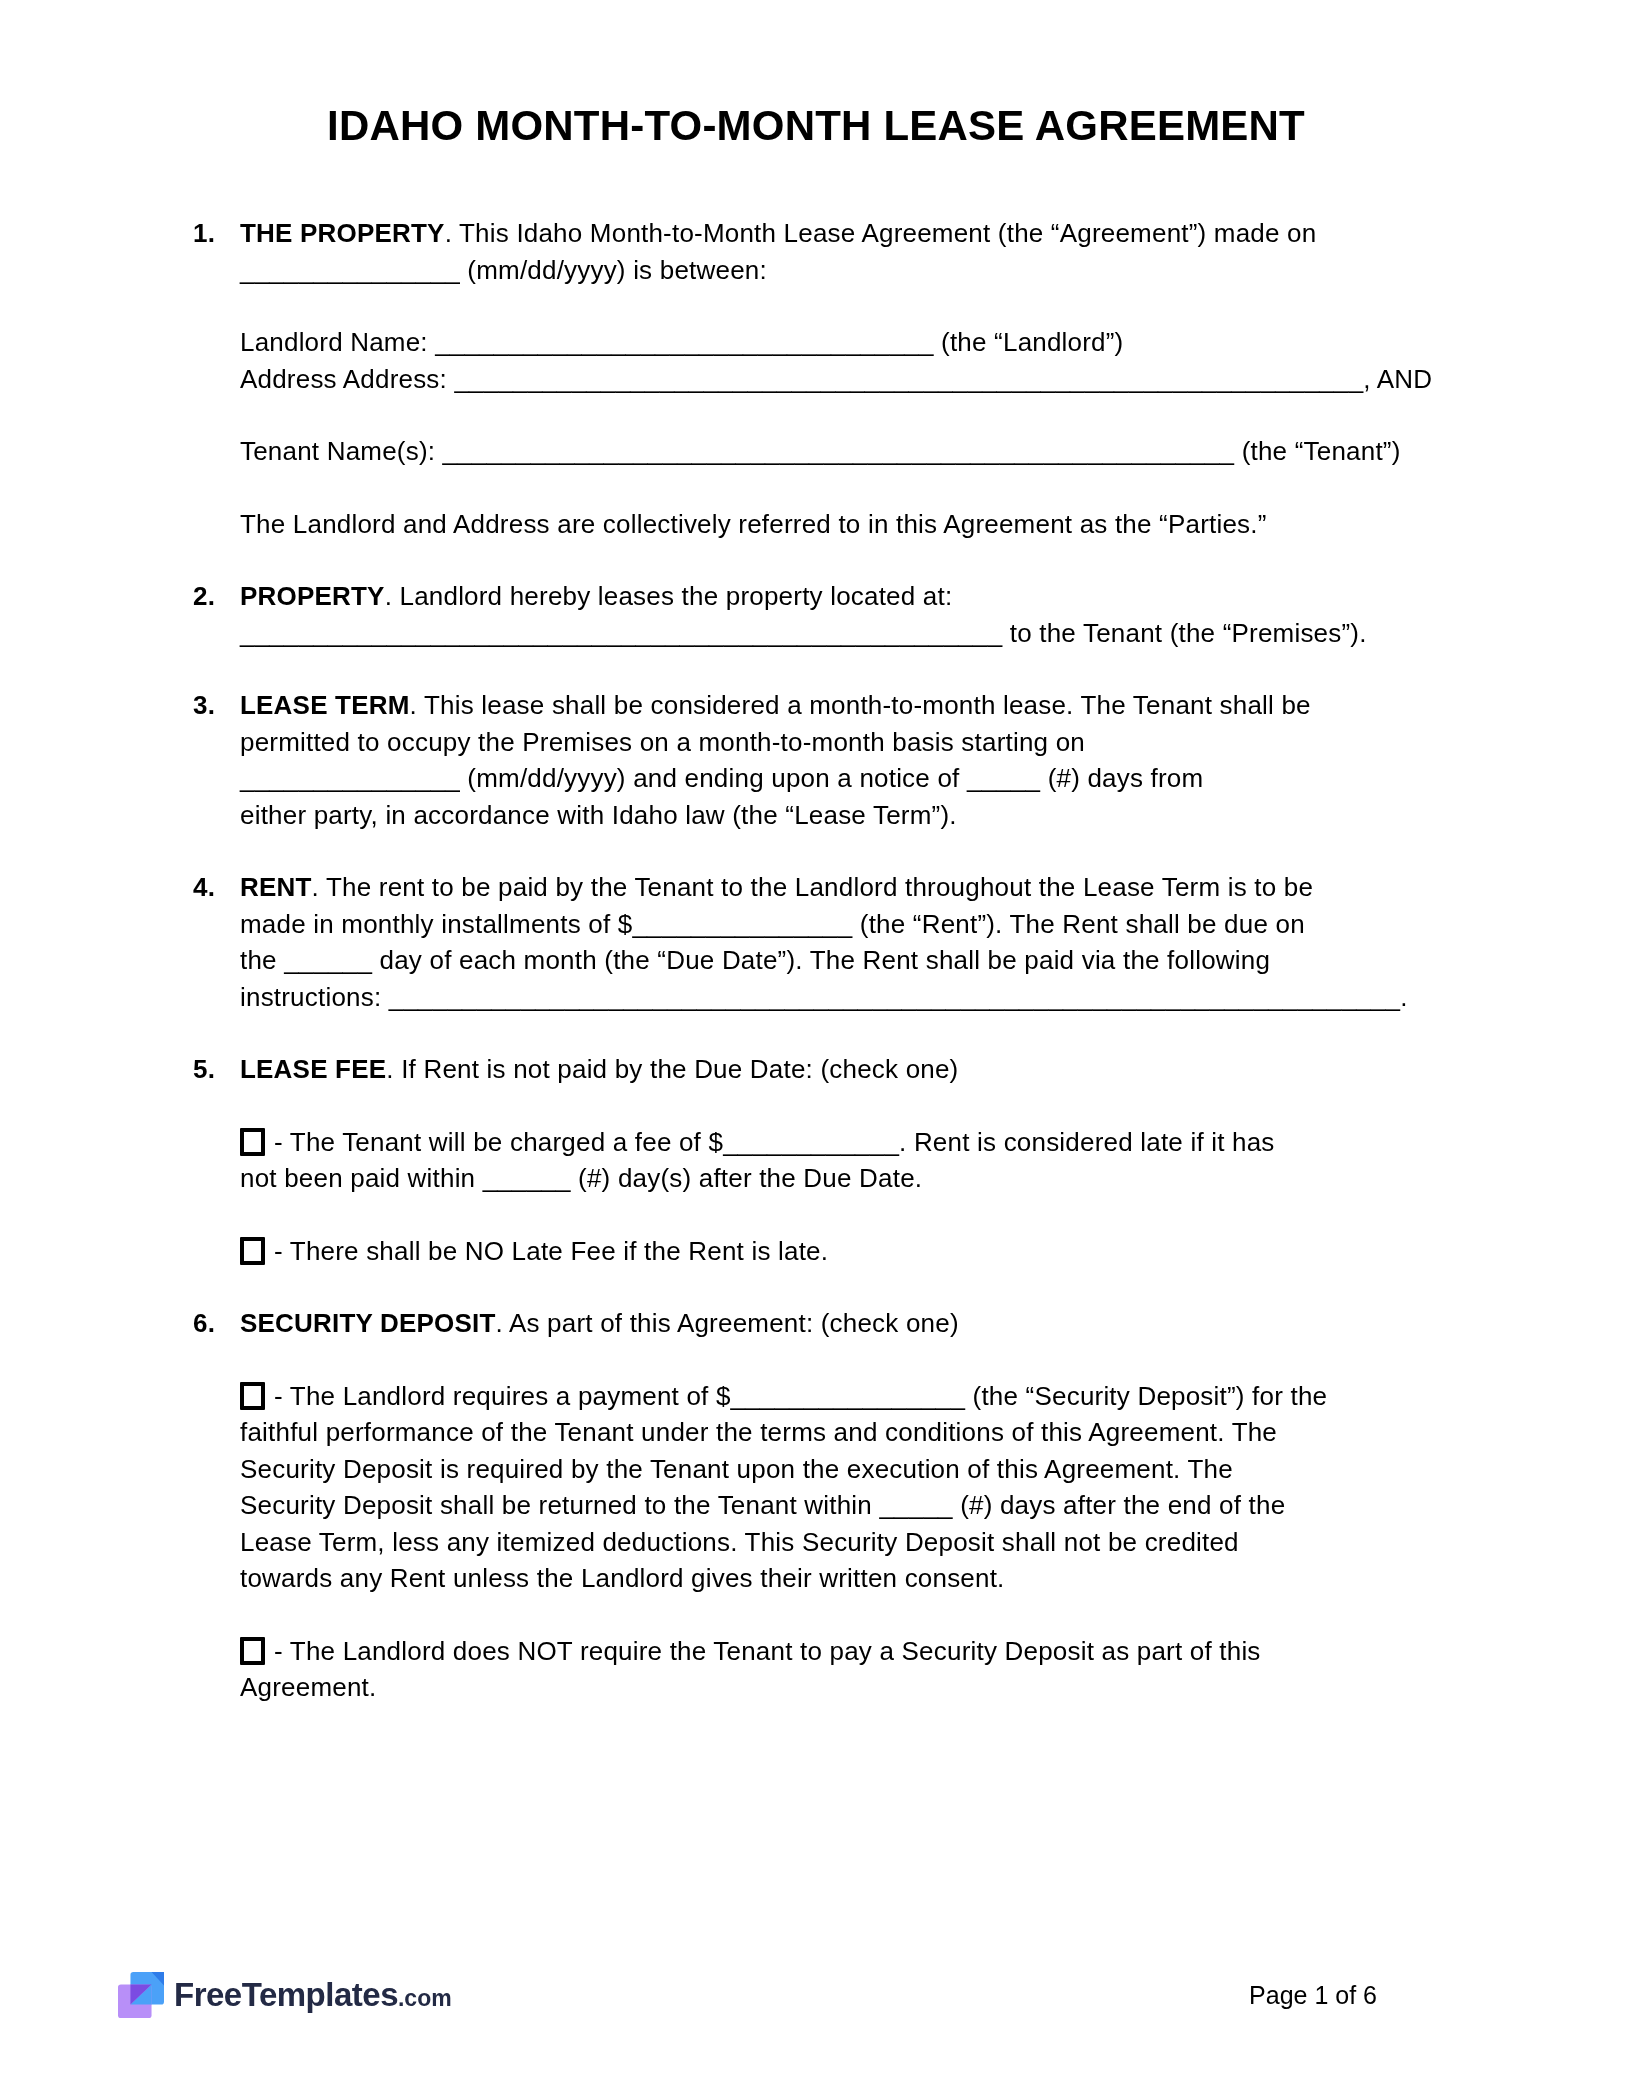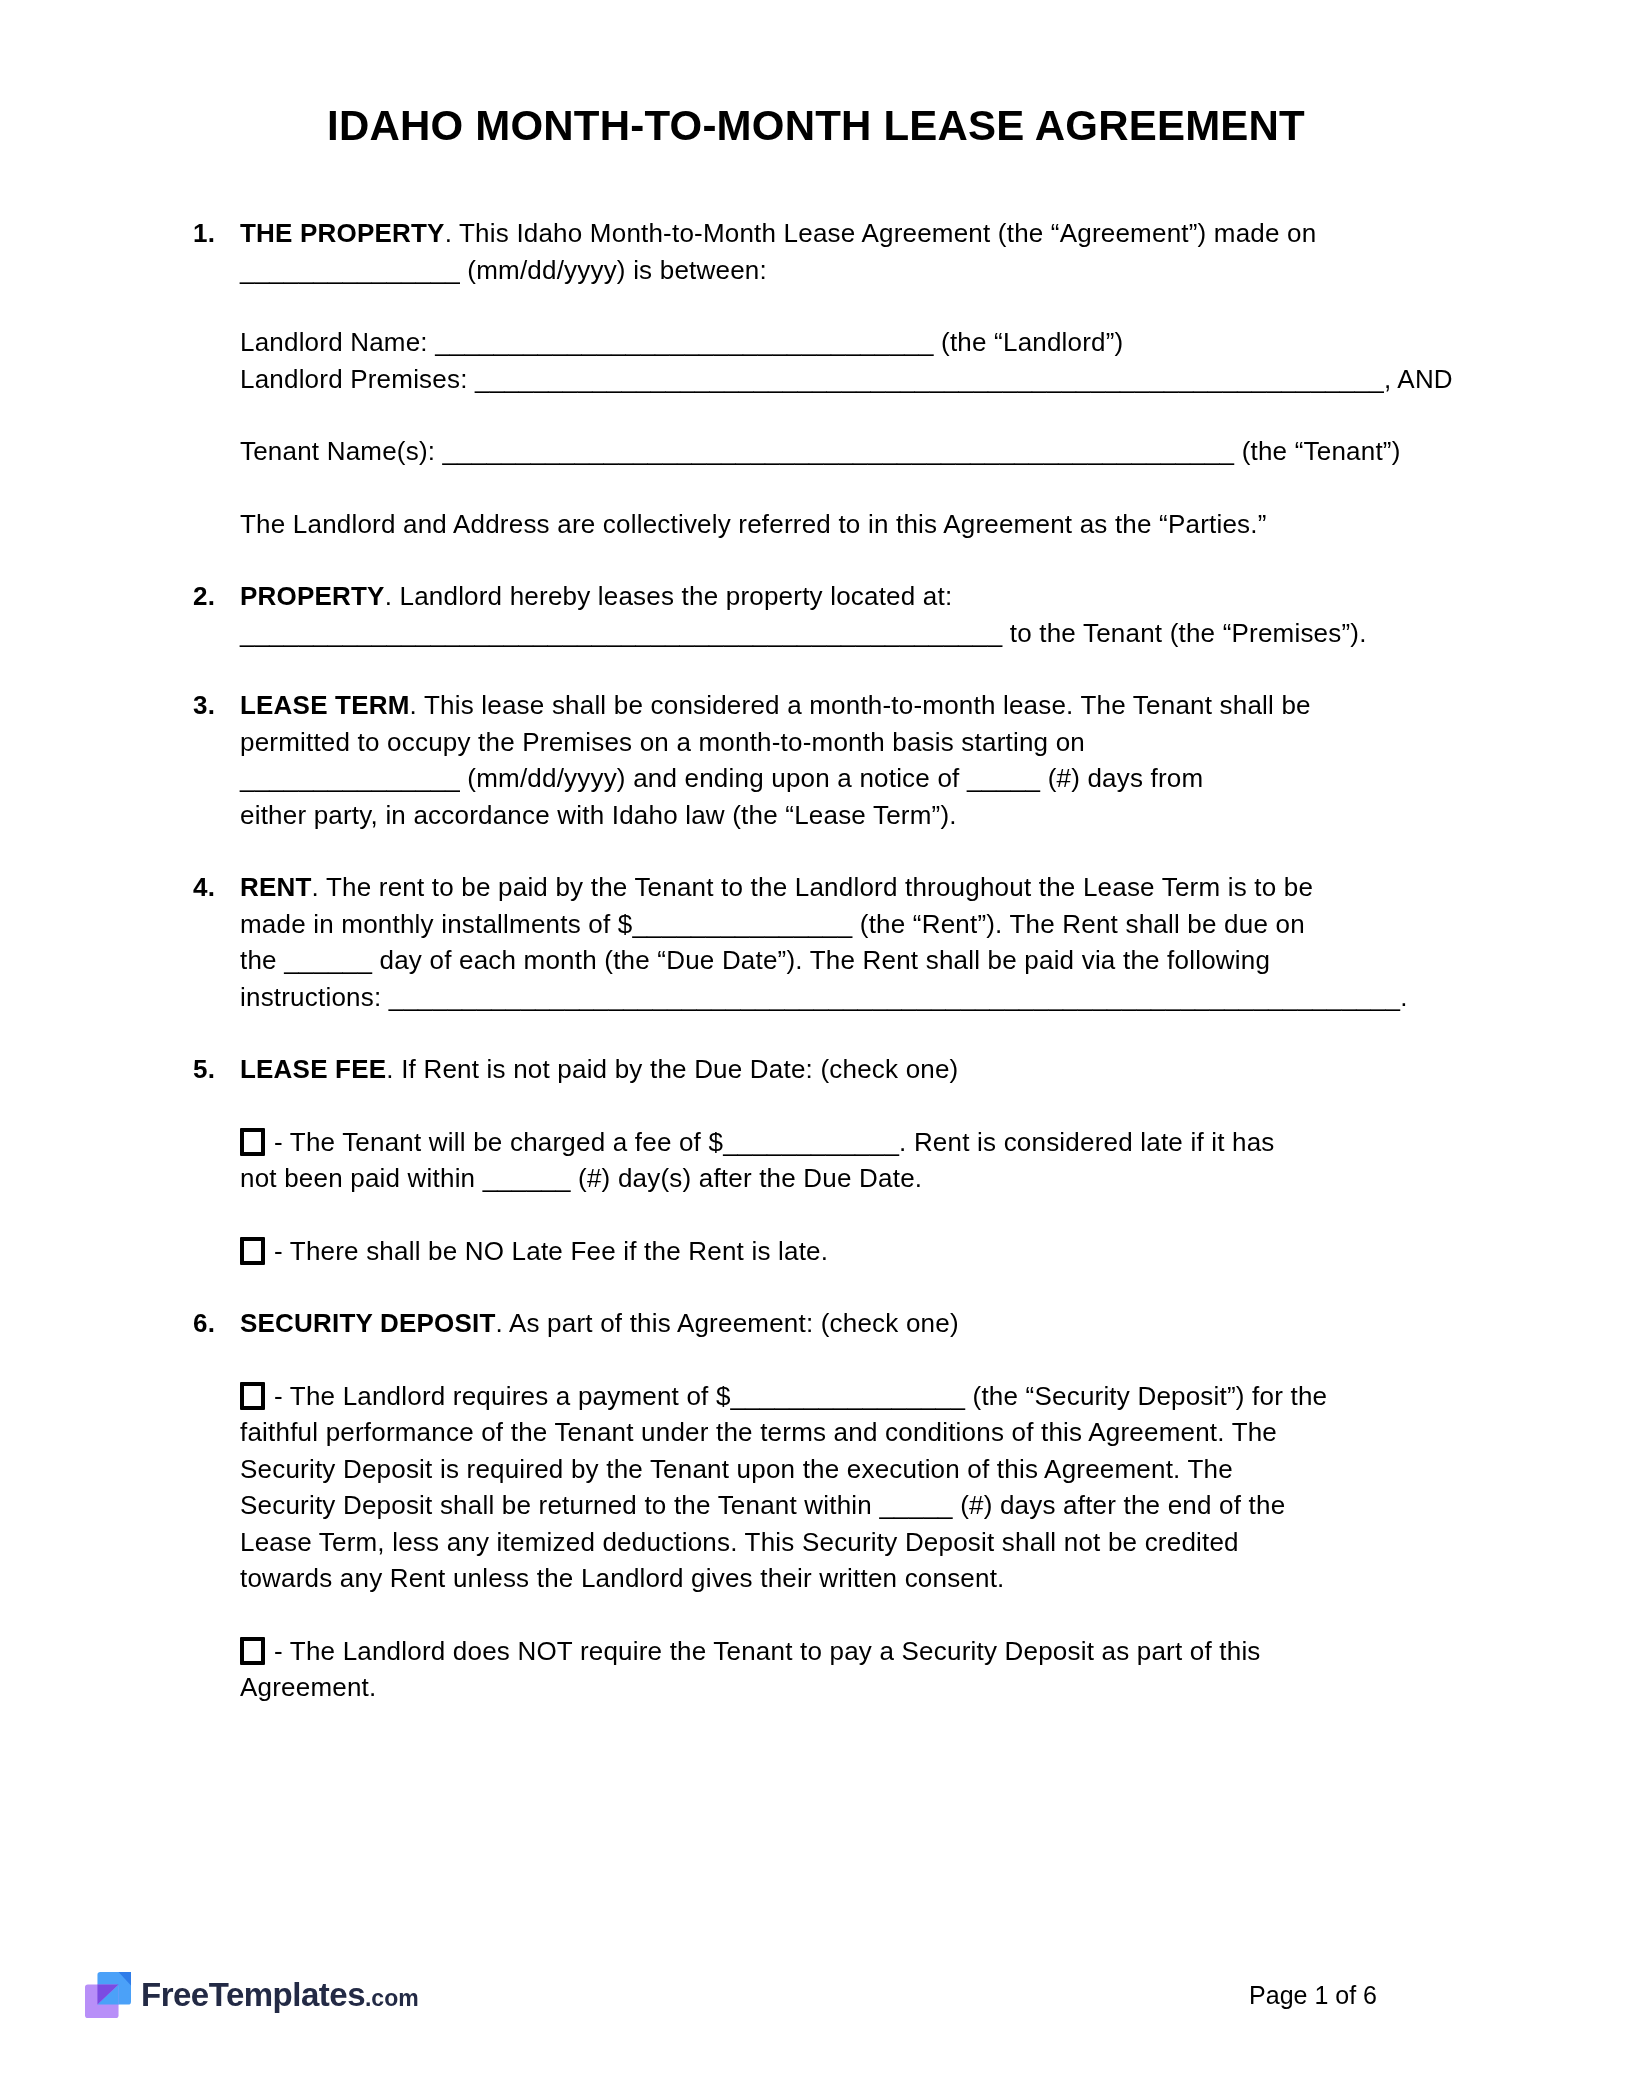--- a/index.html
+++ b/index.html
@@ -47,21 +47,21 @@
     vertical-align: -5px;
     background: #fff;
   }
   .footer {
     position: absolute;
     top: 1972px; left: 0;
     width: 100%;
     display: flex;
     align-items: center;
     justify-content: space-between;
-    padding-left: 85px;
+    padding-left: 118px;
     padding-right: 255px;
   }
   .brand { display: flex; align-items: center; }
   .brand svg { margin-right: 10px; display: block; }
   .brand-text { white-space: nowrap; }
   .brand-name { font-weight: 700; font-size: 33px; letter-spacing: -0.5px; }
   .brand-tld { font-weight: 700; font-size: 23px; }
   .pagenum { font-size: 25px; text-align: right; }
 </style>
 </head>
@@ -72,21 +72,21 @@
   <h1 class="title">IDAHO MONTH-TO-MONTH LEASE AGREEMENT</h1>
 
   <div class="sections">
 
     <div class="sec">
       <div class="num">1.</div>
       <div class="content">
         <p class="para"><span class="b">THE PROPERTY</span><span>. This Idaho Month-to-Month Lease Agreement (the “Agreement”) made on
 _______________ (mm/dd/yyyy) is between:</span></p>
         <p class="para">Landlord Name: __________________________________ (the “Landlord”)
-Landlord Premises: ______________________________________________________________, AND</p>
+Address Address: ______________________________________________________________, AND</p>
         <p class="para">Tenant Name(s): ______________________________________________________ (the “Tenant”)</p>
         <p class="para">The Landlord and Address are collectively referred to in this Agreement as the “Parties.”</p>
       </div>
     </div>
 
     <div class="sec">
       <div class="num">2.</div>
       <div class="content">
         <p class="para"><span class="b">PROPERTY</span><span>. Landlord hereby leases the property located at:
 ____________________________________________________ to the Tenant (the “Premises”).</span></p>

